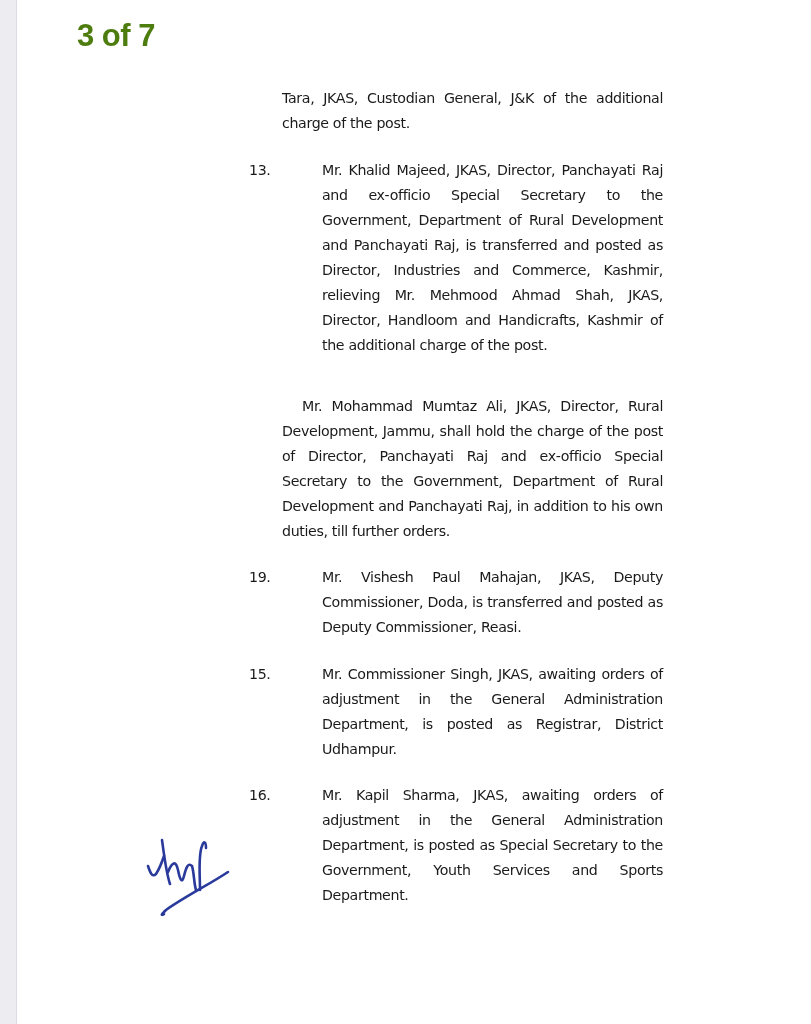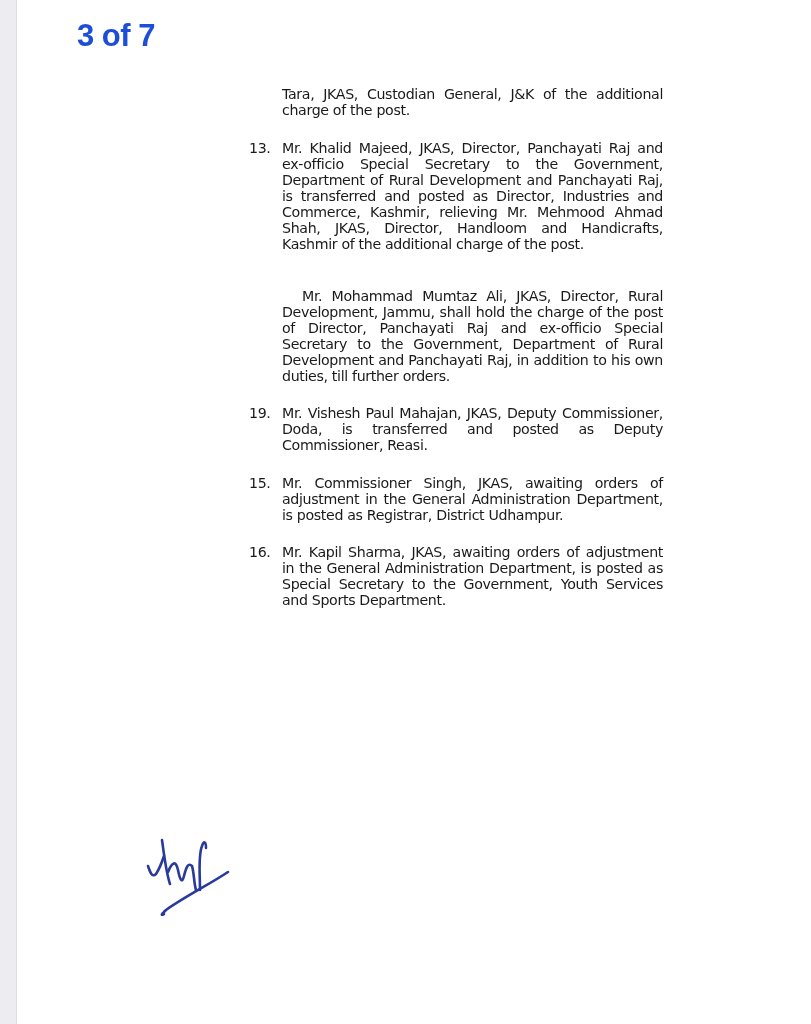--- a/index.html
+++ b/index.html
@@ -23,41 +23,42 @@
     border-right: 1px solid #dcdce2;
   }
   .page-indicator {
     position: absolute;
     left: 77px;
     top: 18px;
     font-family: "Liberation Sans", sans-serif;
     font-weight: bold;
     font-size: 31px;
     letter-spacing: -0.5px;
-    color: #1d4ed8;
+    color: #4d7c0f;
   }
   .doc {
     position: absolute;
     left: 249px;
     top: 86px;
     width: 414px;
     font-size: 14.2px;
-    line-height: 16px;
+    line-height: 25px;
     letter-spacing: -0.35px;
   }
   .para {
     text-align: justify;
     margin: 0;
   }
   .cont {
     padding-left: 33px;
   }
   .item {
     display: flex;
     margin-top: 21.6px;
+    gap: 40px;
   }
   .item .num {
     width: 33px;
     flex: 0 0 33px;
   }
   .item .body {
     flex: 1;
     text-align: justify;
   }
   .subpara {

